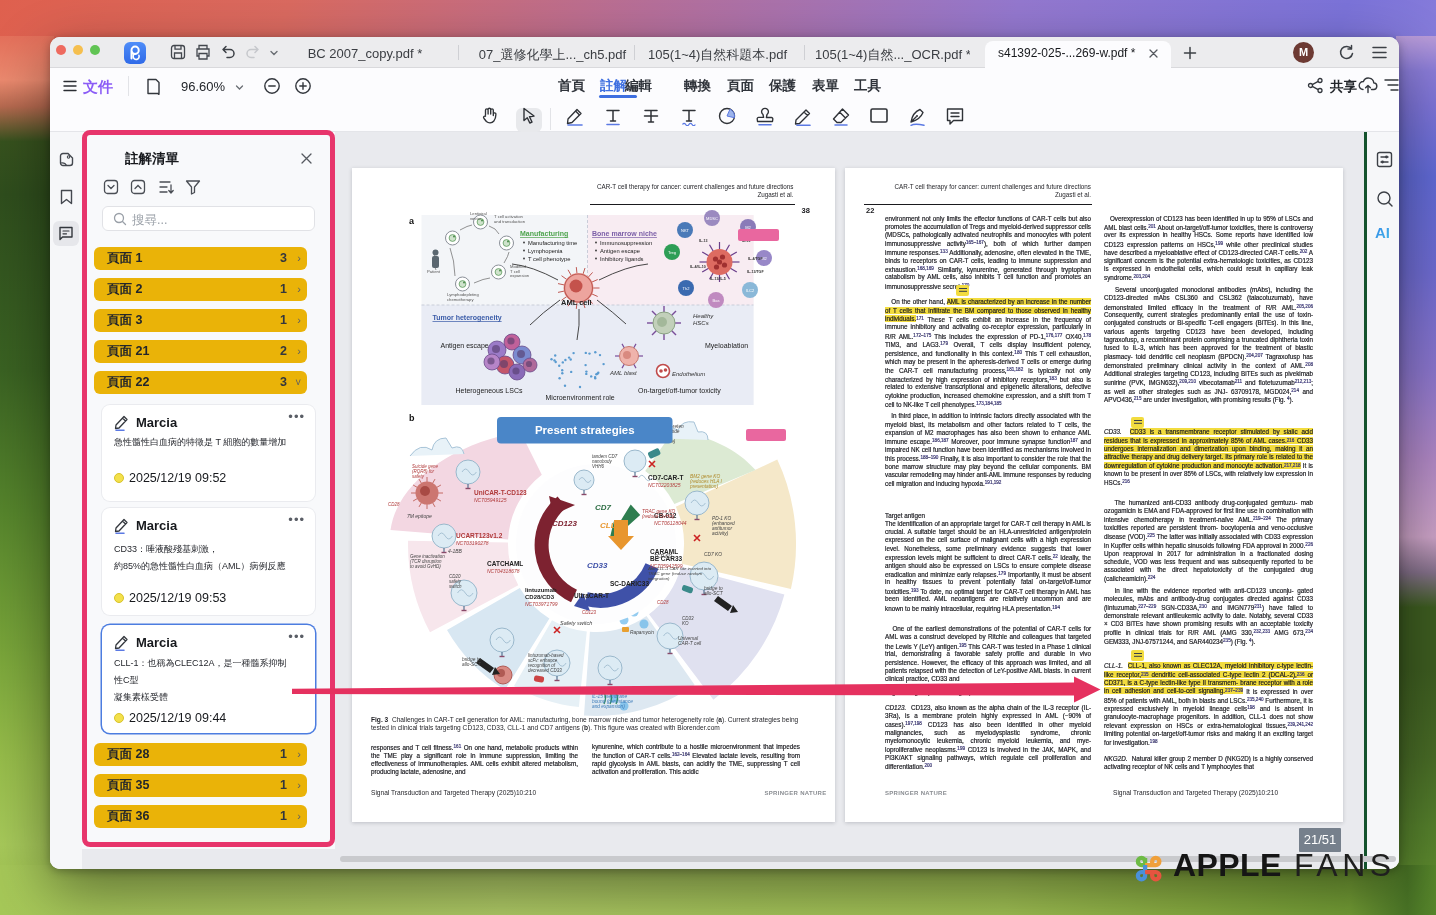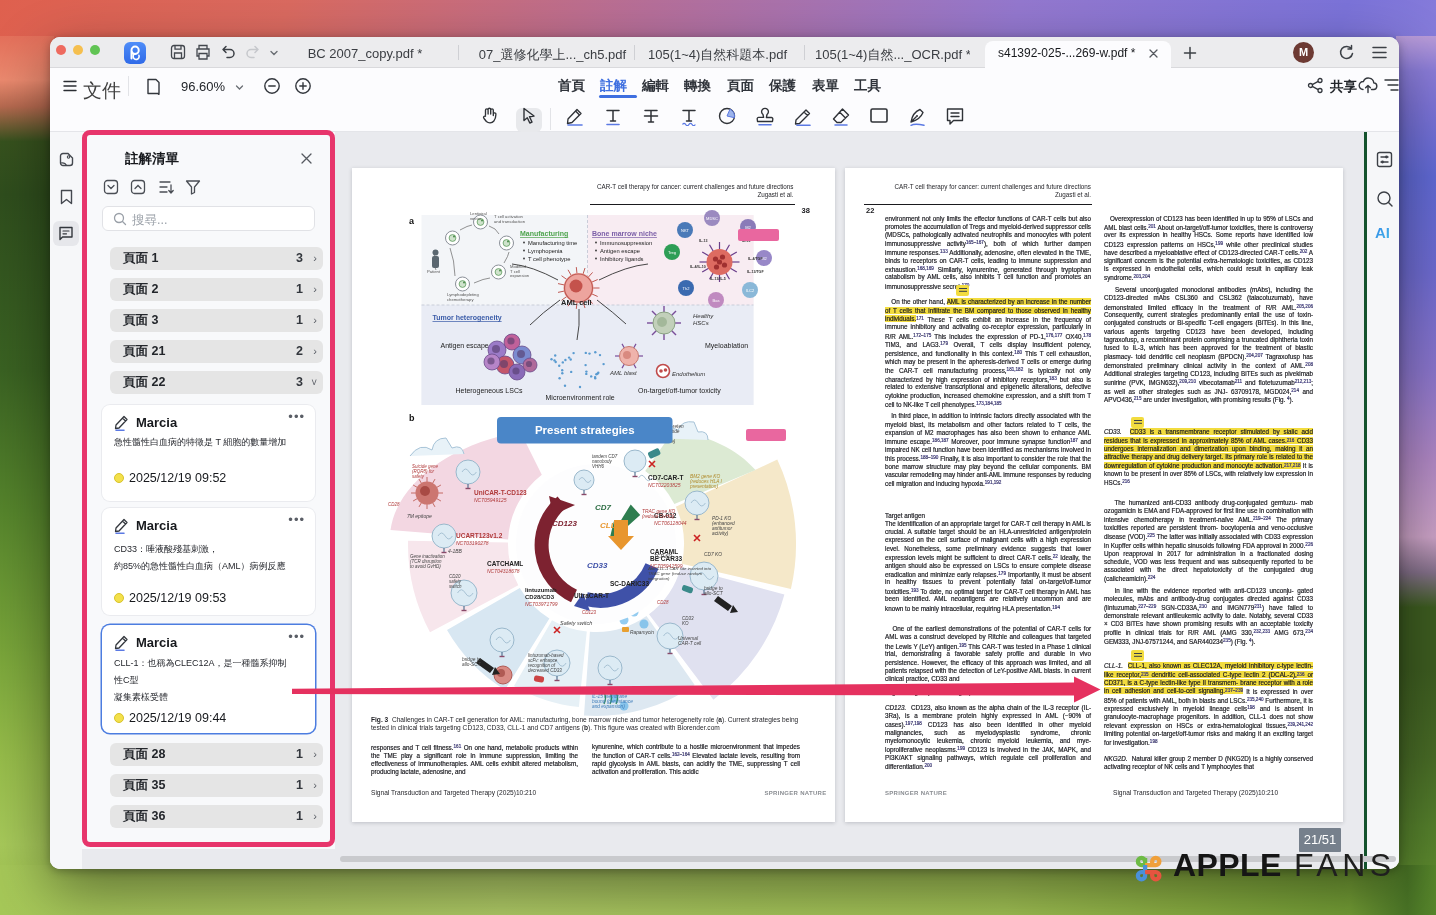--- a/index.html
+++ b/index.html
@@ -16,21 +16,21 @@
 .tl{position:absolute;top:8px;width:10px;height:10px;border-radius:50%}
 #toolbar{position:absolute;left:0;top:31px;width:100%;height:64px;background:#fcfcfe;border-bottom:1px solid #e4e5e9}
 
 svg.ic{display:block}
 
 #main{position:absolute;left:0;top:95px;width:100%;height:737px;background:#e9eaee;border-radius:0 0 10px 10px;overflow:hidden}
 #strip{position:absolute;left:0;top:0;width:32px;height:100%;background:#f6f7f9}
 #panel{position:absolute;left:32px;top:0;width:253px;height:717px;background:#f8f9fb}
 #sidebar{position:absolute;right:0;top:0;width:35px;height:100%;background:#f6f7f9;border-left:3px solid #14532d}
 
-.prow{position:absolute;left:28px;width:213px;height:23px;background:#e5e5e5;border-radius:6px;font-size:12.5px;color:#23262b;font-weight:bold;line-height:23px;padding-left:13px}
+.prow{position:absolute;left:12px;width:213px;height:23px;background:#eab308;border-radius:6px;font-size:12.5px;color:#23262b;font-weight:bold;line-height:23px;padding-left:13px}
 .prow .cnt{position:absolute;right:20px;top:0;font-weight:bold;color:#33373d}
 .prow .chv{position:absolute;right:6px;top:0;color:#5a5e66;font-weight:normal;font-size:11px}
 .card{position:absolute;left:20px;width:213px;background:#fff;border-radius:8px;box-shadow:0 0 0 1px rgba(228,229,233,.7)}
 .chead{position:absolute;left:12px;top:10px;font-size:13px;font-weight:bold;color:#17191d}
 .cdots{position:absolute;right:10px;top:4px;color:#5a5e66;font-size:13px;letter-spacing:1px}
 .cbody{position:absolute;left:12px;right:8px;font-size:9px;line-height:17px;color:#26282e;white-space:nowrap;overflow:hidden}
 .cfoot{position:absolute;left:12px;font-size:12.5px;color:#17191d}
 .ydot{position:absolute;left:12px;width:10px;height:10px;border-radius:50%;background:#f3e04b;border:1px solid #d8c32a}
 
 .page{position:absolute;background:#fff;box-shadow:0 1px 4px rgba(40,44,60,.22)}
@@ -110,21 +110,21 @@
       </svg>
     <svg class="ic abs" style="left:1322px;top:9px" width="15" height="13" viewBox="0 0 15 13">
         <path d="M1 1.5 h13 M1 6.5 h13 M1 11.5 h13" stroke="#3c4046" stroke-width="1.5" stroke-linecap="round"></path>
       </svg>
   </div>
   <div id="toolbar">
 
     <svg class="ic abs" style="left:13px;top:12px" width="14" height="12" viewBox="0 0 14 12">
         <path d="M1 1.5 h12 M1 6 h12 M1 10.5 h12" stroke="#2a2d33" stroke-width="1.4" stroke-linecap="round"></path>
       </svg>
-    <div class="abs" style="left:33px;top:10px;font-size:19px;color:#404040;font-weight:normal">文件</div>
+    <div class="abs" style="left:33px;top:10px;font-size:15px;color:#8b5cf6;font-weight:bold">文件</div>
     <div class="abs" style="left:78px;top:8px;width:1px;height:20px;background:#e2e3e7"></div>
     <svg class="ic abs" style="left:96px;top:10px" width="15" height="17" viewBox="0 0 15 17">
         <path d="M2 1.5 h8 l3 3 V15.5 h-11 Z" fill="none" stroke="#33373d" stroke-width="1.4" stroke-linejoin="round"></path>
         <path d="M12.2 16.2 l1.6 1.6" stroke="#33373d" stroke-width="1.4"></path>
       </svg>
     <div class="abs" style="left:131px;top:11px;font-size:13px;color:#23262b">96.60%</div>
     <svg class="ic abs" style="left:185px;top:16px" width="9" height="7" viewBox="0 0 9 7">
         <path d="M1.5 2 L4.5 5 L7.5 2" fill="none" stroke="#6a6e74" stroke-width="1.3" stroke-linecap="round"></path>
       </svg>
     <svg class="ic abs" style="left:213px;top:9px" width="19" height="19" viewBox="0 0 19 19">
@@ -132,21 +132,21 @@
         <path d="M5.8 9 h6.4" stroke="#33373d" stroke-width="1.4" stroke-linecap="round"></path>
       </svg>
     <svg class="ic abs" style="left:244px;top:9px" width="19" height="19" viewBox="0 0 19 19">
         <circle cx="9" cy="9" r="7.2" fill="none" stroke="#33373d" stroke-width="1.4"></circle>
         <path d="M5.8 9 h6.4 M9 5.8 v6.4" stroke="#33373d" stroke-width="1.4" stroke-linecap="round"></path>
       </svg>
 
     <div class="menu" style="left:508px">首頁</div>
     <div class="menu" style="left:550px;color:#3e6fe0">註解</div>
     <div class="abs" style="left:549px;top:27px;width:38px;height:3px;border-radius:2px;background:#3e6fe0"></div>
-    <div class="menu" style="left:592px">編輯</div>
+    <div class="menu" style="left:575px">編輯</div>
     <div class="menu" style="left:634px">轉換</div>
     <div class="menu" style="left:677px">頁面</div>
     <div class="menu" style="left:719px">保護</div>
     <div class="menu" style="left:762px">表單</div>
     <div class="menu" style="left:804px">工具</div>
 
     <svg class="ic abs" style="left:1257px;top:9px" width="17" height="17" viewBox="0 0 17 17">
         <circle cx="3.5" cy="8.5" r="2" fill="none" stroke="#33373d" stroke-width="1.3"></circle>
         <circle cx="13" cy="3.5" r="2" fill="none" stroke="#33373d" stroke-width="1.3"></circle>
         <circle cx="13" cy="13.5" r="2" fill="none" stroke="#33373d" stroke-width="1.3"></circle>

